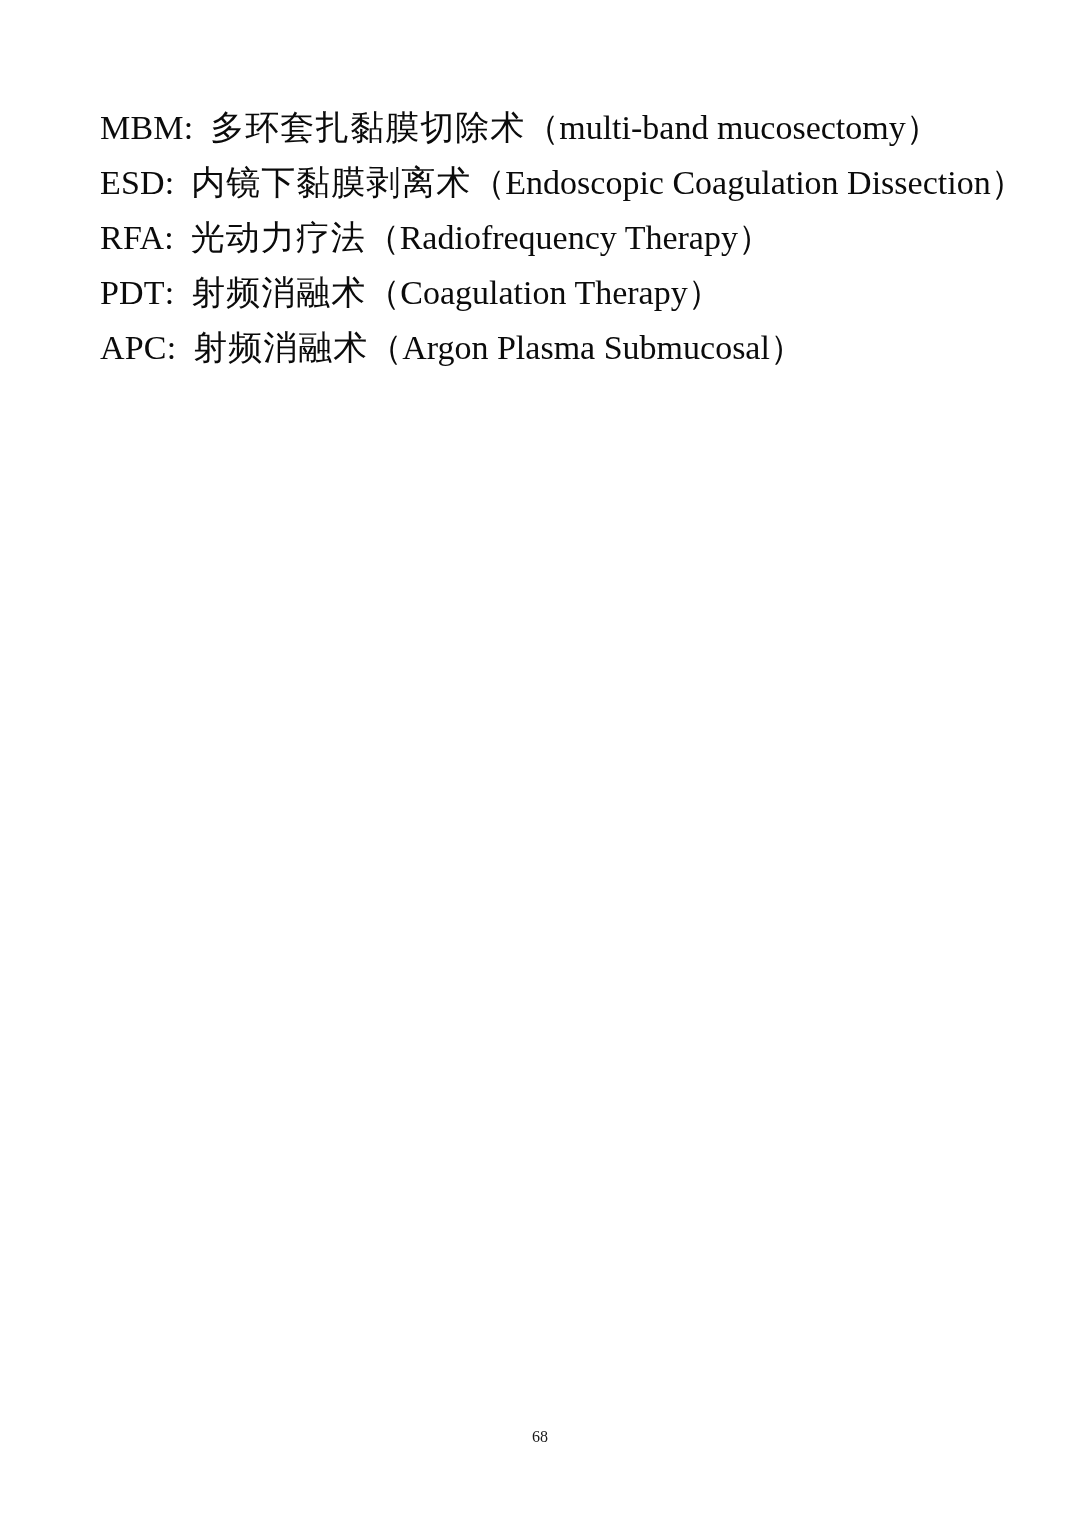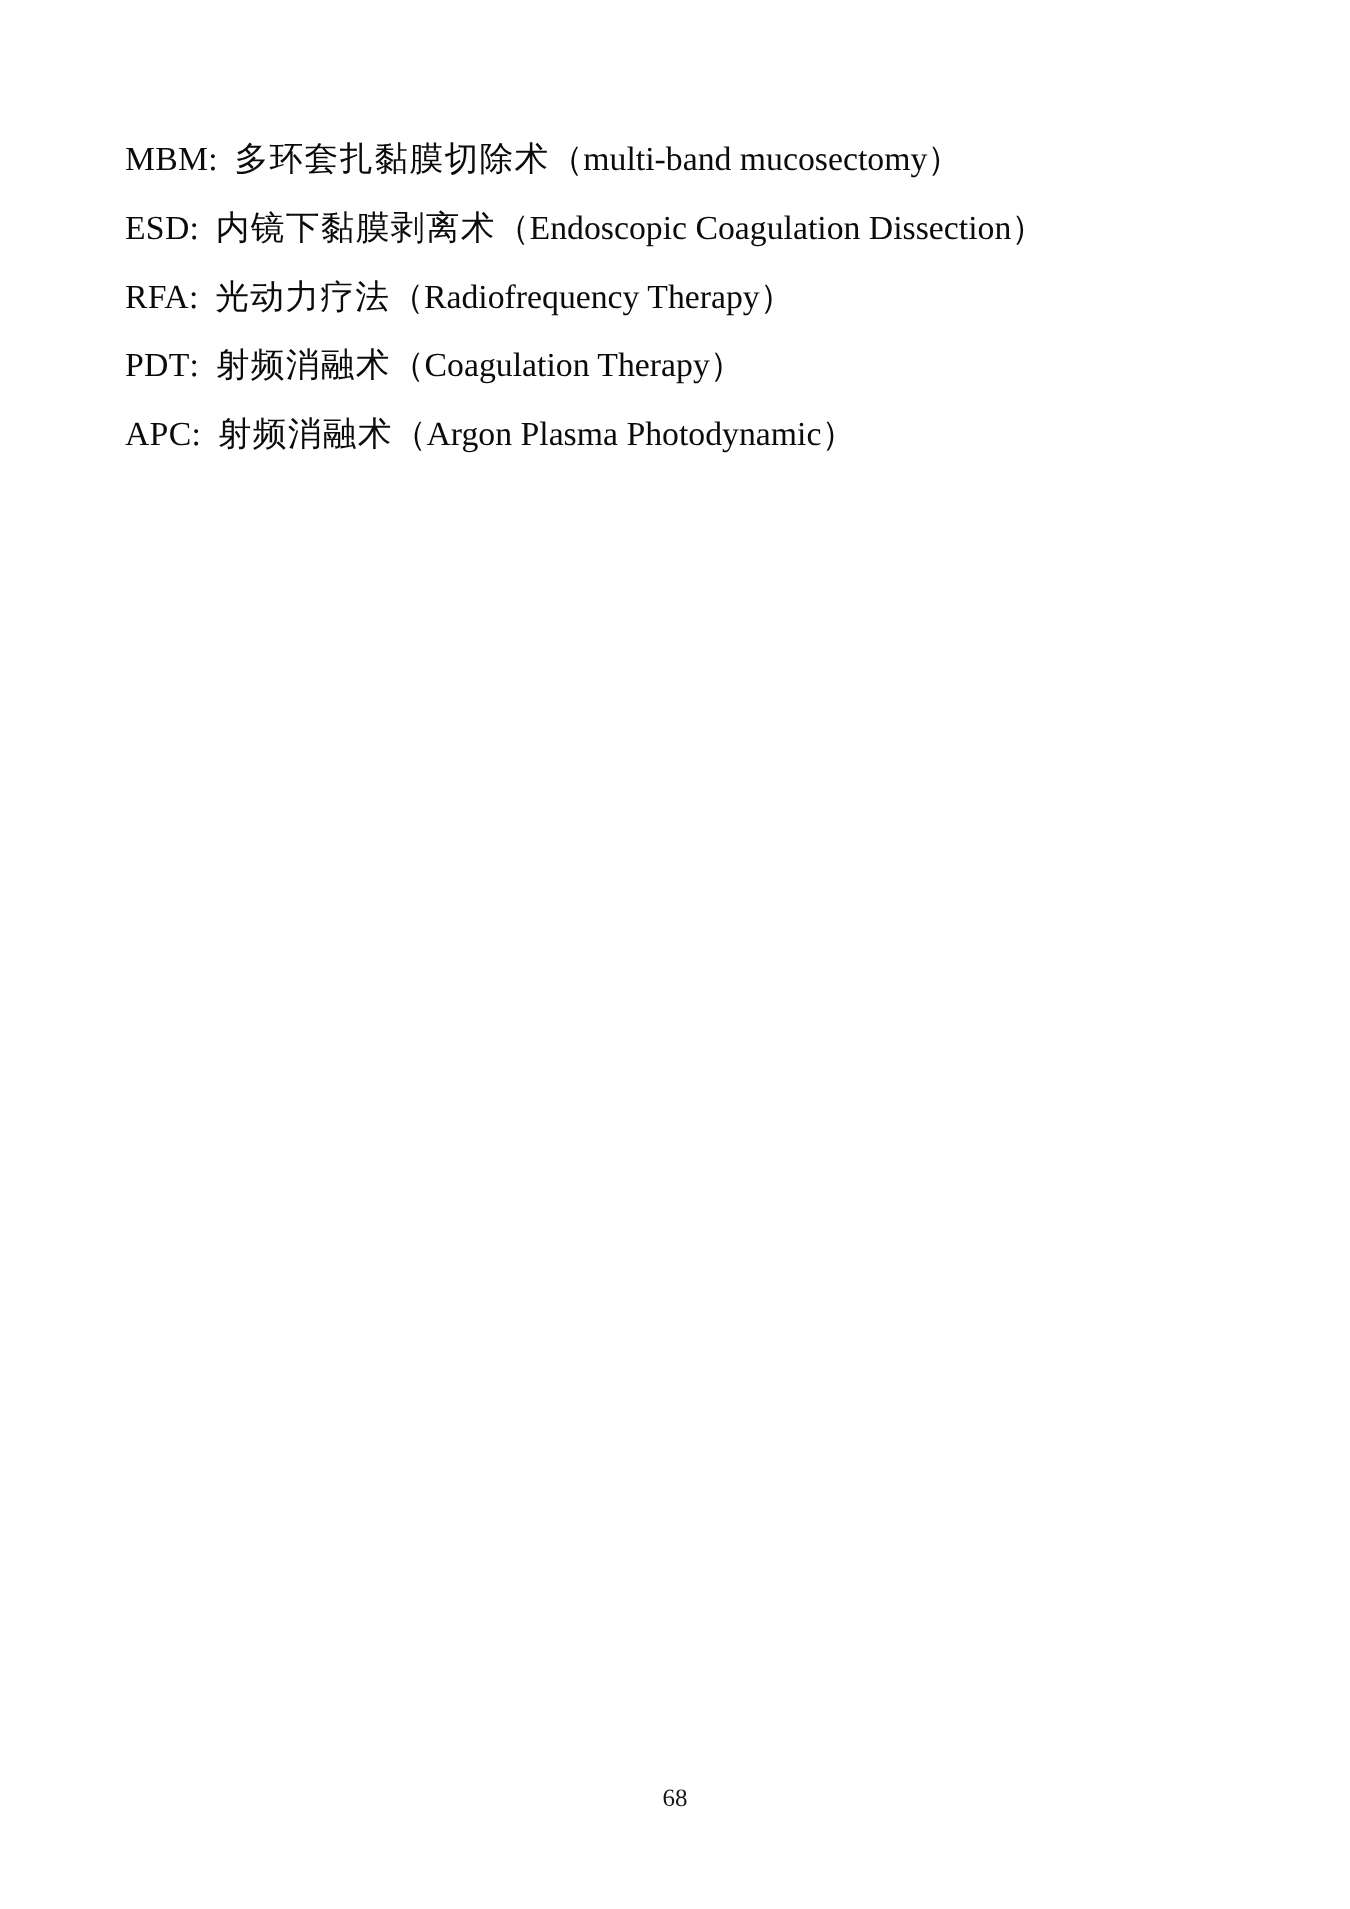--- a/index.html
+++ b/index.html
@@ -19,21 +19,21 @@
   }
   .content {
     position: absolute;
     left: 100px;
     top: 100px;
     width: 880px;
   }
   .abbr-line {
     display: block;
     white-space: nowrap;
-    font-size: 27px;
+    font-size: 34px;
     line-height: 54px;
     color: #0b0b0b;
   }
   .abbr-key {
     font-family: "Liberation Serif", "DejaVu Serif", serif;
     letter-spacing: 0.2px;
   }
   .abbr-sep {
     font-family: "Liberation Serif", "DejaVu Serif", serif;
   }
@@ -43,21 +43,21 @@
   }
   .abbr-en {
     font-family: "Liberation Serif", "DejaVu Serif", serif;
   }
   .page-number {
     position: absolute;
     left: 0;
     right: 0;
     top: 1428px;
     text-align: center;
-    font-size: 20px;
+    font-size: 16px;
     color: #1a1a1a;
     font-family: "Liberation Serif", "DejaVu Serif", serif;
   }
 </style>
 </head>
 <body>
 
 <div class="page">
 
   <div class="content">
@@ -72,20 +72,20 @@
 
     <div class="abbr-line">
       <span class="abbr-key">RFA</span><span class="abbr-sep">:</span>&nbsp;&nbsp;<span class="abbr-cn">光动力疗法</span><span class="abbr-en">（Radiofrequency Therapy）</span>
     </div>
 
     <div class="abbr-line">
       <span class="abbr-key">PDT</span><span class="abbr-sep">:</span>&nbsp;&nbsp;<span class="abbr-cn">射频消融术</span><span class="abbr-en">（Coagulation Therapy）</span>
     </div>
 
     <div class="abbr-line">
-      <span class="abbr-key">APC</span><span class="abbr-sep">:</span>&nbsp;&nbsp;<span class="abbr-cn">射频消融术</span><span class="abbr-en">（Argon Plasma Photodynamic）</span>
+      <span class="abbr-key">APC</span><span class="abbr-sep">:</span>&nbsp;&nbsp;<span class="abbr-cn">射频消融术</span><span class="abbr-en">（Argon Plasma Submucosal）</span>
     </div>
 
   </div>
 
   <div class="page-number">68</div>
 
 </div>
 
 </body></html>

